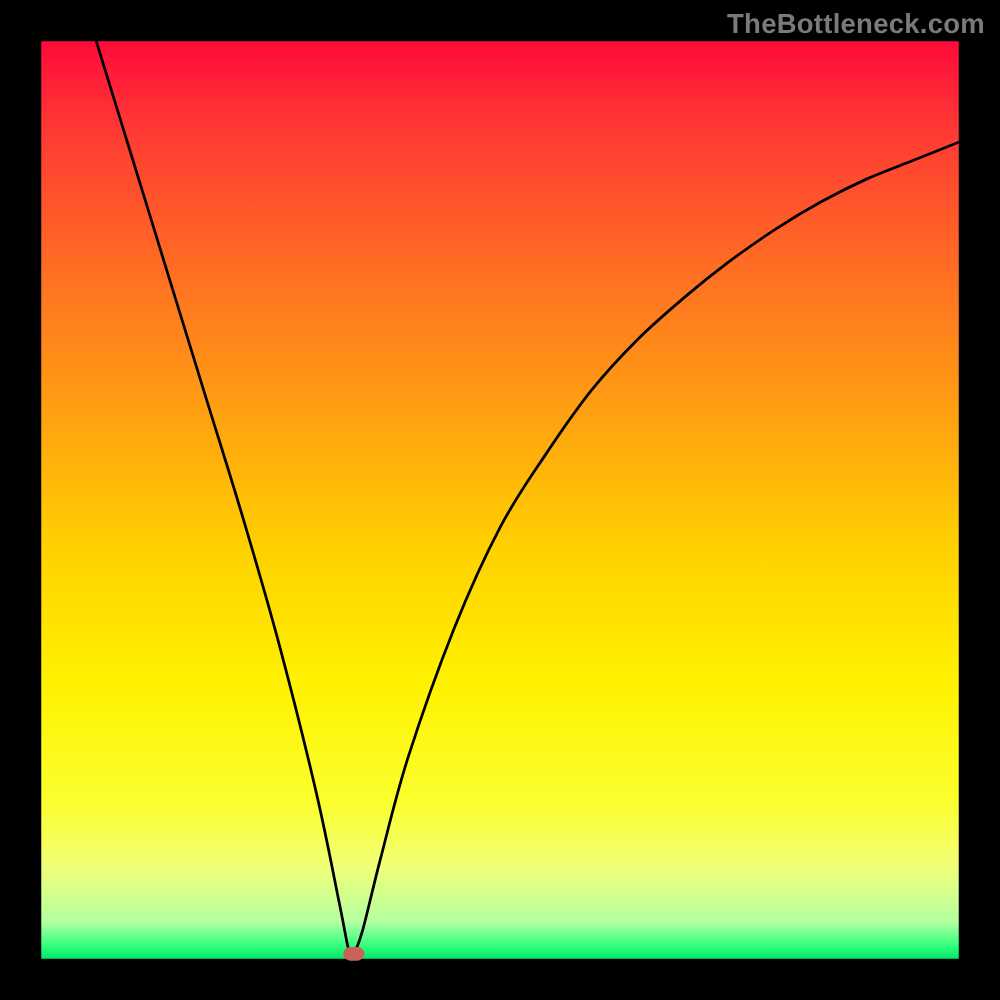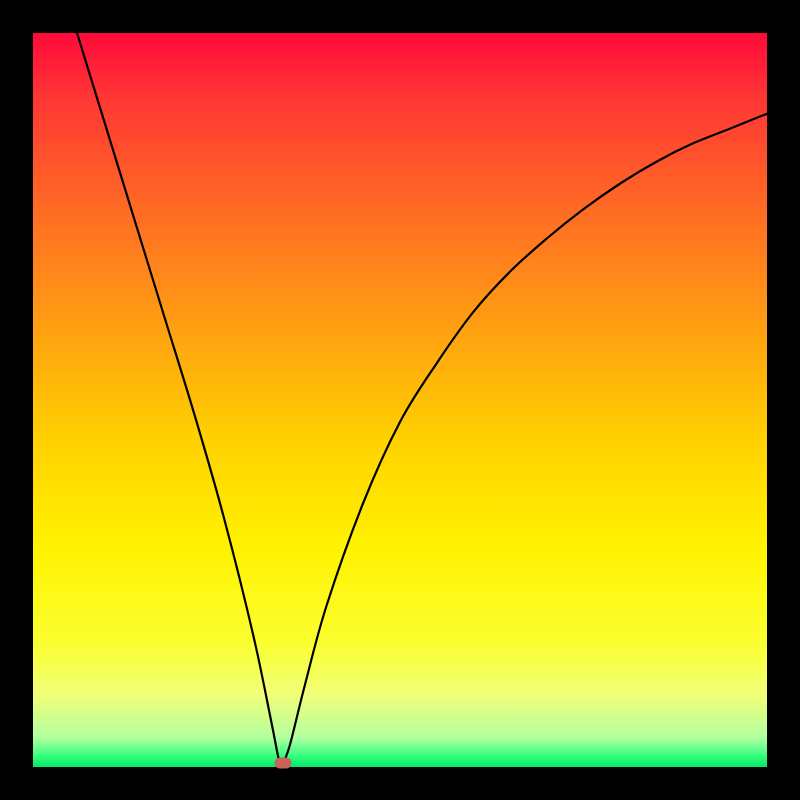--- a/index.html
+++ b/index.html
@@ -68,14 +68,15 @@
 <body>
 <div class="frame">
 
   <div class="plot-area">
     <svg class="curve-svg" viewBox="0 0 734 734" preserveAspectRatio="none">
       <path d="M 44.04 0.00 C 48.93 15.90, 63.61 63.61, 73.40 95.42 C 83.19 127.23, 92.97 159.03, 102.76 190.84 C 112.55 222.65, 122.33 254.45, 132.12 286.26 C 141.91 318.07, 151.69 348.65, 161.48 381.68 C 171.27 414.71, 181.05 447.74, 190.84 484.44 C 200.63 521.14, 212.25 567.63, 220.20 601.88 C 228.15 636.13, 234.27 669.16, 238.55 689.96 C 242.83 710.76, 244.06 719.93, 245.89 726.66 C 247.73 733.39, 247.73 732.78, 249.56 730.33 C 251.40 727.88, 253.23 724.83, 256.90 711.98 C 260.57 699.13, 265.46 676.50, 271.58 653.26 C 277.70 630.02, 283.81 603.10, 293.60 572.52 C 303.39 541.94, 318.07 500.34, 330.30 469.76 C 342.53 439.18, 354.77 412.26, 367.00 389.02 C 379.23 365.78, 391.47 348.65, 403.70 330.30 C 415.93 311.95, 428.17 294.21, 440.40 278.92 C 452.63 263.63, 464.87 250.78, 477.10 238.55 C 489.33 226.32, 501.57 215.92, 513.80 205.52 C 526.03 195.12, 538.27 185.33, 550.50 176.16 C 562.73 166.98, 574.97 158.42, 587.20 150.47 C 599.43 142.52, 611.67 135.18, 623.90 128.45 C 636.13 121.72, 648.37 115.61, 660.60 110.10 C 672.83 104.60, 685.07 100.31, 697.30 95.42 C 709.53 90.53, 727.88 83.19, 734.00 80.74" id="curvePath" fill="none" stroke="#000000" stroke-width="2.2" stroke-linejoin="round" stroke-linecap="round"></path>
     </svg>
     <div class="marker" id="minMarker" style="left: 249.56px; top: 730.33px; background: rgb(201, 98, 88);"></div>
   </div>
 
+  <div class="watermark">TheBottleneck.com</div>
 
 </div>
 
 </body></html>

